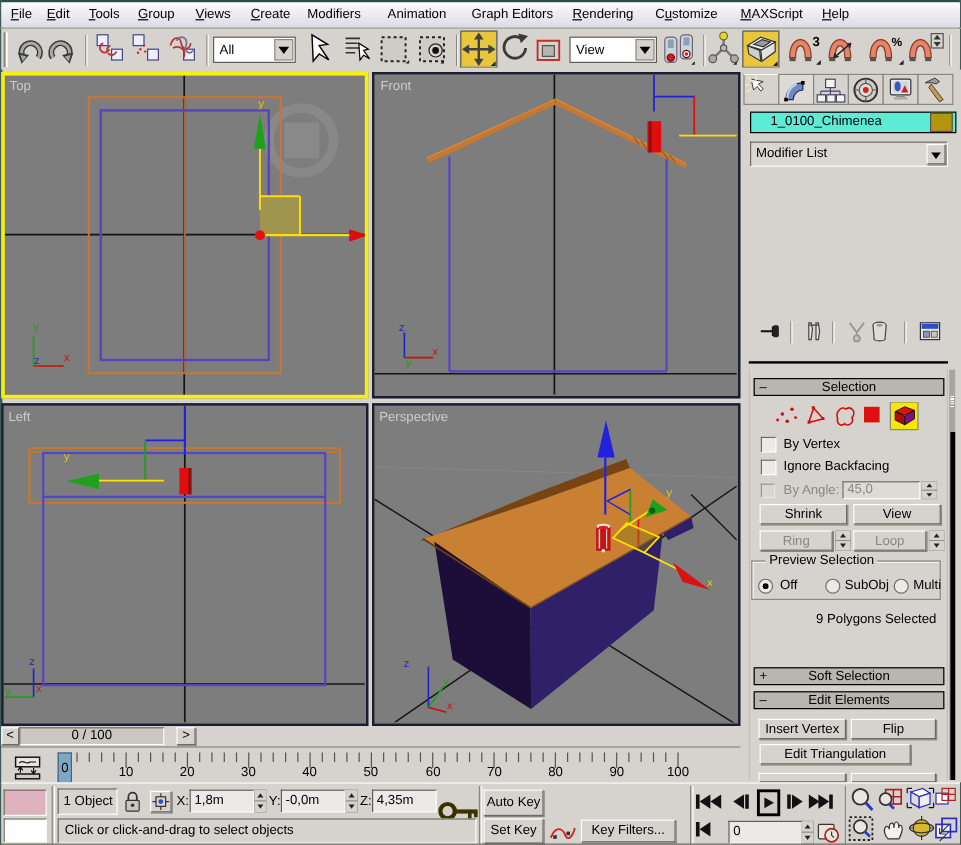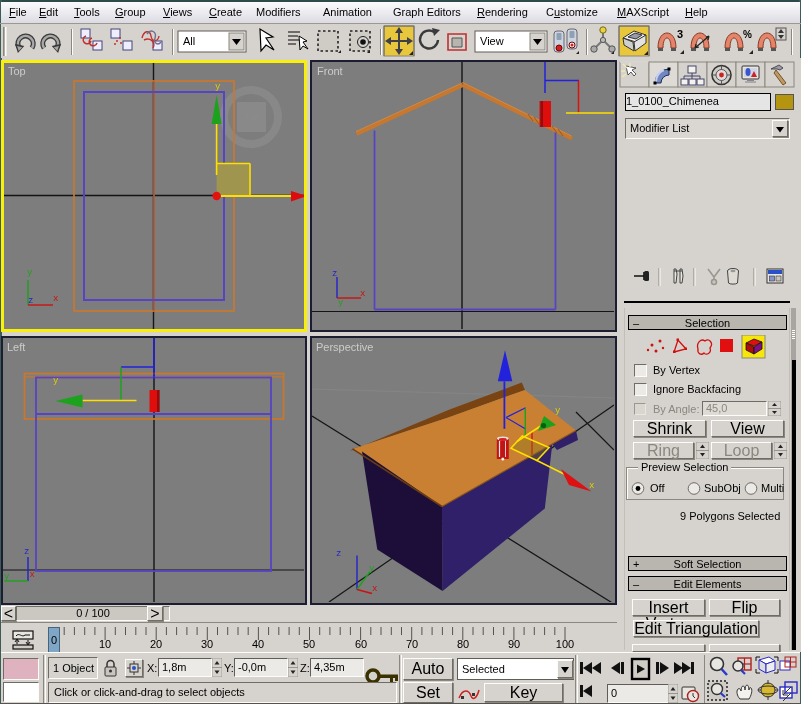--- a/index.html
+++ b/index.html
@@ -1,18 +1,18 @@
 <!DOCTYPE html>
 <html><head><meta charset="utf-8">
 <style>
 *{margin:0;padding:0;box-sizing:border-box}
 html,body{width:801px;height:704px;overflow:hidden}
 body{font-family:"Liberation Sans",sans-serif;background:#d6d3ce;position:relative}
 .ab{position:absolute}
-.btn{position:absolute;background:#d6d3ce;border:1px solid;border-color:#fdfcf9 #6f6c65 #6f6c65 #fdfcf9;box-shadow:1px 1px 0 #8a877f;font-size:16px;color:#000;text-align:center}
+.btn{position:absolute;background:#d6d3ce;border:1px solid;border-color:#fdfcf9 #6f6c65 #6f6c65 #fdfcf9;box-shadow:1px 1px 0 #8a877f;font-size:11px;color:#000;text-align:center}
 .sunk{position:absolute;background:#dedbd5;border:1px solid;border-color:#6f6c65 #fdfcf9 #fdfcf9 #6f6c65}
 .fld{position:absolute;background:#e8e6e1;border:1px solid;border-color:#5f5d57 #fdfcf9 #fdfcf9 #5f5d57;font-size:11px;color:#000;padding-left:3px}
 .hdr{position:absolute;background:#b9b6af;border:1px solid #000;font-size:11px;color:#000;text-align:center}
 .t11{font-size:11px;color:#000;position:absolute;white-space:nowrap}
 svg{position:absolute;left:0;top:0}
 </style></head>
 <body>
 
 <div class="ab" style="left:0;top:0;width:801px;height:2px;background:#2d4b48"></div>
 <div class="ab" style="left:0;top:0;width:2px;height:704px;background:#3d5b58"></div>
@@ -374,21 +374,21 @@
 <rect x="126" y="7" width="13" height="9" fill="#cfd4e8"></rect>
 <path d="M133,16 l3,-6 l3,6 z" fill="#d02020"></path>
 <ellipse cx="130" cy="11" rx="2.5" ry="4" fill="#3a56c8"></ellipse>
 <rect x="129" y="18" width="7" height="2" fill="#888"></rect>
       <rect x="127" y="20" width="11" height="2" fill="#aaa"></rect>
 
 <path d="M153,8 l8,-4 l4,3 l-3,2 l-3,-1 z" fill="#9a9aa8" stroke="#333" stroke-width="0.8"></path>
 <path d="M158,9 l10,13 l-3,2 l-9,-12 z" fill="#c09a60" stroke="#5a3a10" stroke-width="0.8"></path>
 </svg>
 
-<div class="ab" style="left:7px;top:35px;width:146px;height:18px;background:#e5e5e5;border:1.5px solid #000;line-height:15px;padding-left:0">1_0100_Chimenea</div>
+<div class="ab" style="left:7px;top:35px;width:172px;height:18px;background:#5eead4;border:1.5px solid #000;line-height:15px;padding-left:16px">1_0100_Chimenea</div>
 <div class="ab" style="left:157px;top:36px;width:19px;height:16px;background:#b5940f;border:1px solid #555"></div>
 
 <div class="sunk" style="left:7px;top:60px;width:165px;height:21px;background:#dad7d2">
       <span class="ab" style="left:4px;top:3px">Modifier List</span>
 <div class="btn" style="left:146px;top:1px;width:16px;height:17px">
         <svg width="14" height="15">
           <path d="M3,6 l8,0 l-4,5.5 z" fill="#000"></path>
         </svg>
       </div>
     </div>
@@ -511,21 +511,21 @@
 <div class="ab" style="left:6px;top:250px;width:1px;height:342px;background:#c2bfb8"></div>
 <div class="ab" style="left:171px;top:250px;width:1px;height:342px;background:#c2bfb8"></div>
 
 <div class="ab" style="left:173px;top:250px;width:5px;height:342px;background:#a8a5a0"></div>
 <div class="ab" style="left:174px;top:272px;width:3px;height:10px;background:repeating-linear-gradient(#fff 0,#fff 1px,#a8a5a0 1px,#a8a5a0 2px)"></div>
 <div class="ab" style="left:174px;top:302px;width:3.5px;height:290px;background:#000"></div>
 </div>
 
 <div class="ab" id="trackbar" style="left:1px;top:605px;width:616px;height:17px;background:#d6d3ce">
 <div class="btn" style="left:0;top:1px;width:15px;height:15px;line-height:13px">&lt;</div>
-<div class="sunk" style="left:15px;top:1px;width:154px;height:15px;background:#cbc8c1;text-align:center;font-size:11px;line-height:13px">0 / 100</div>
+<div class="sunk" style="left:15px;top:1px;width:121px;height:15px;background:#cbc8c1;text-align:center;font-size:11px;line-height:13px">0 / 100</div>
 <div class="btn" style="left:146px;top:1px;width:16px;height:15px;line-height:13px">&gt;</div>
 </div>
 
 <div class="ab" id="ruler" style="left:1px;top:622px;width:616px;height:30px;background:#d6d3ce;border-top:1px solid #8a877f">
 <svg width="799" height="29" viewBox="0 0 799 29">
 <g transform="translate(12,8)">
         <rect x="0" y="0" width="20" height="8" fill="#e8e6e1" stroke="#111" stroke-width="1.2"></rect>
         <path d="M3,5 c3,-4 6,2 9,-1 l5,0" stroke="#111" fill="none"></path>
         <rect x="0" y="14" width="20" height="4" fill="#cfccc5" stroke="#111" stroke-width="1.2"></rect>
         <path d="M4,13 v-4 m-2,2 l2,-3 l2,3 M15,9 v4 m-2,-2 l2,3 l2,-3" stroke="#111" fill="none"></path>
@@ -648,28 +648,20 @@
       <rect x="26" y="14" width="3" height="6" fill="#3a3000"></rect>
       <rect x="31" y="14" width="3" height="4" fill="#3a3000"></rect>
     </svg>
 <div class="sunk" style="left:47px;top:29px;width:349px;height:21px;background:#d6d3ce">
       <span class="ab" style="left:5px;top:3px">Click or click-and-drag to select objects</span>
     </div>
 <div class="ab" style="left:398px;top:2px;width:1px;height:48px;background:#8a877f"></div>
 <div class="ab" style="left:400px;top:2px;width:1px;height:48px;background:#fdfcf9"></div>
 <div class="btn" style="left:402px;top:5px;width:50px;height:22px;line-height:20px">Auto Key</div>
 <div class="btn" style="left:402px;top:29px;width:50px;height:21px;line-height:19px">Set Key</div>
-<div class="ab" style="left:456px;top:5px;width:117px;height:22px;background:#fff;border:1px solid #5f5d57">
-      <span class="ab" style="left:4px;top:4px">Selected</span>
-<div class="btn" style="left:99px;top:1px;width:16px;height:18px">
-        <svg width="14" height="16">
-          <path d="M3,6 l8,0 l-4,6 z" fill="#000"></path>
-        </svg>
-      </div>
-    </div>
 <svg width="24" height="20" style="left:456px;top:31px">
       <path d="M2,14 c4,-10 10,-8 12,-2 c2,5 6,2 8,-6" stroke="#d02020" stroke-width="1.5" fill="none"></path>
       <rect x="4" y="12" width="3" height="3" fill="#333"></rect>
       <rect x="15" y="9" width="3" height="3" fill="#333"></rect>
     </svg>
 <div class="btn" style="left:483px;top:30px;width:79px;height:19px;line-height:17px">Key Filters...</div>
 <div class="ab" style="left:574px;top:2px;width:1px;height:48px;background:#8a877f"></div>
 <div class="ab" style="left:576px;top:2px;width:1px;height:48px;background:#fdfcf9"></div>
 <svg width="130" height="26" style="left:577px;top:3px">
 <g fill="#111">

